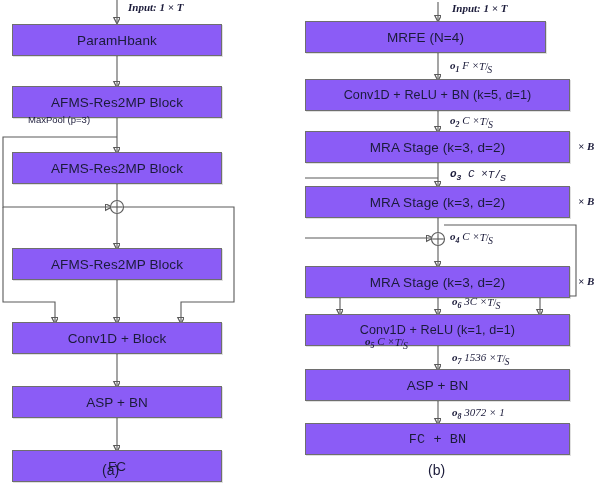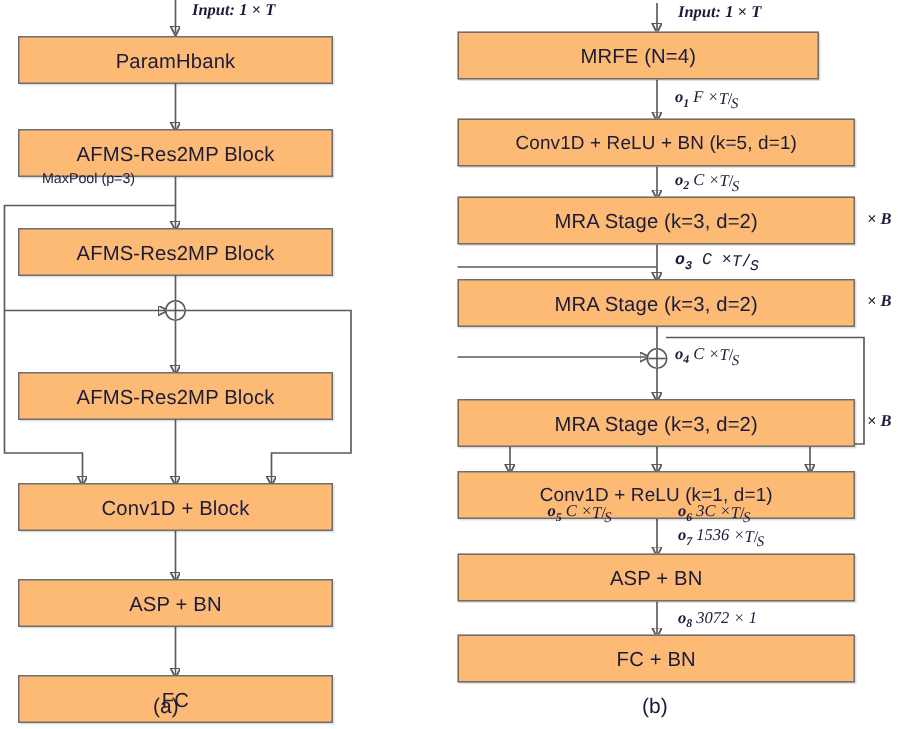--- a/index.html
+++ b/index.html
@@ -12,21 +12,21 @@
     width: 602px;
     height: 486px;
     background: #ffffff;
     font-family: "Liberation Sans", sans-serif;
     overflow: hidden;
   }
   .box {
     position: absolute;
     box-sizing: border-box;
     border: 1px solid #6e6e6e;
-    background: #fdba74;
+    background: #8b5cf6;
     display: flex;
     align-items: center;
     justify-content: center;
     color: #1b1b3a;
     font-size: 13.5px;
     letter-spacing: 0.1px;
     box-shadow: 1px 1px 0 rgba(0,0,0,0.12);
     white-space: nowrap;
   }
   .box.small { font-size: 12.6px; }
@@ -193,21 +193,21 @@
   </div>
 
   <div class="box small" style="left:305px; top:314px; width:265px; height:32px;">
     <span>Conv1D + ReLU (k=1, d=1)</span>
   </div>
 
   <div class="box" style="left:305px; top:369px; width:265px; height:32px;">
     <span>ASP + BN</span>
   </div>
 
-  <div class="box" style="left:305px; top:423px; width:265px; height:32px;">
+  <div class="box" style="left:305px; top:423px; width:265px; height:32px;font-family:Liberation Mono, monospace;">
     <span>FC + BN</span>
   </div>
 
   <div class="lbl ital" style="left:452px; top:2px;">
     <span>Input: 1 × T</span>
   </div>
 
   <div class="lbl ital" style="left:578px; top:140px; font-size:11px;">
     <span>× B</span>
   </div>
@@ -236,21 +236,21 @@
   <div class="lbl" style="left:450px; top:230px;">
     <b><i>o<sub>4</sub></i></b>
     <i>C ×</i><span class="frac"><span class="n">T</span><span class="sl">/</span><span class="d">S</span></span>
   </div>
 
   <div class="lbl" style="left:365px; top:295px;margin-top:40px;">
     <b><i>o<sub>5</sub></i></b>
     <i>C ×</i><span class="frac"><span class="n">T</span><span class="sl">/</span><span class="d">S</span></span>
   </div>
 
-  <div class="lbl" style="left:452px; top:295px;margin-top:40px;">
+  <div class="lbl" style="left:452px; top:295px;">
     <b><i>o<sub>6</sub></i></b>
     <i>3C ×</i><span class="frac"><span class="n">T</span><span class="sl">/</span><span class="d">S</span></span>
   </div>
 
   <div class="lbl" style="left:452px; top:351px;">
     <b><i>o<sub>7</sub></i></b>
     <i>1536 ×</i><span class="frac"><span class="n">T</span><span class="sl">/</span><span class="d">S</span></span>
   </div>
 
   <div class="lbl" style="left:452px; top:406px;">

